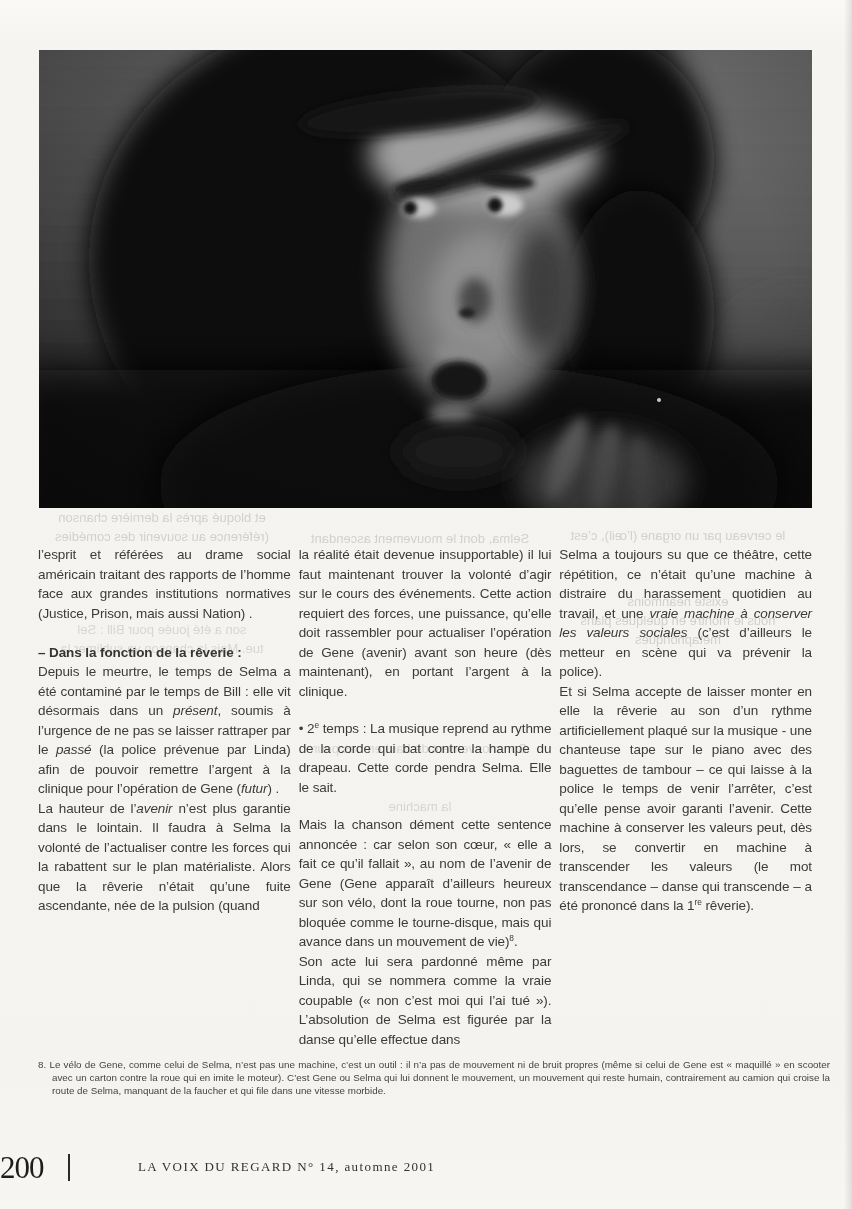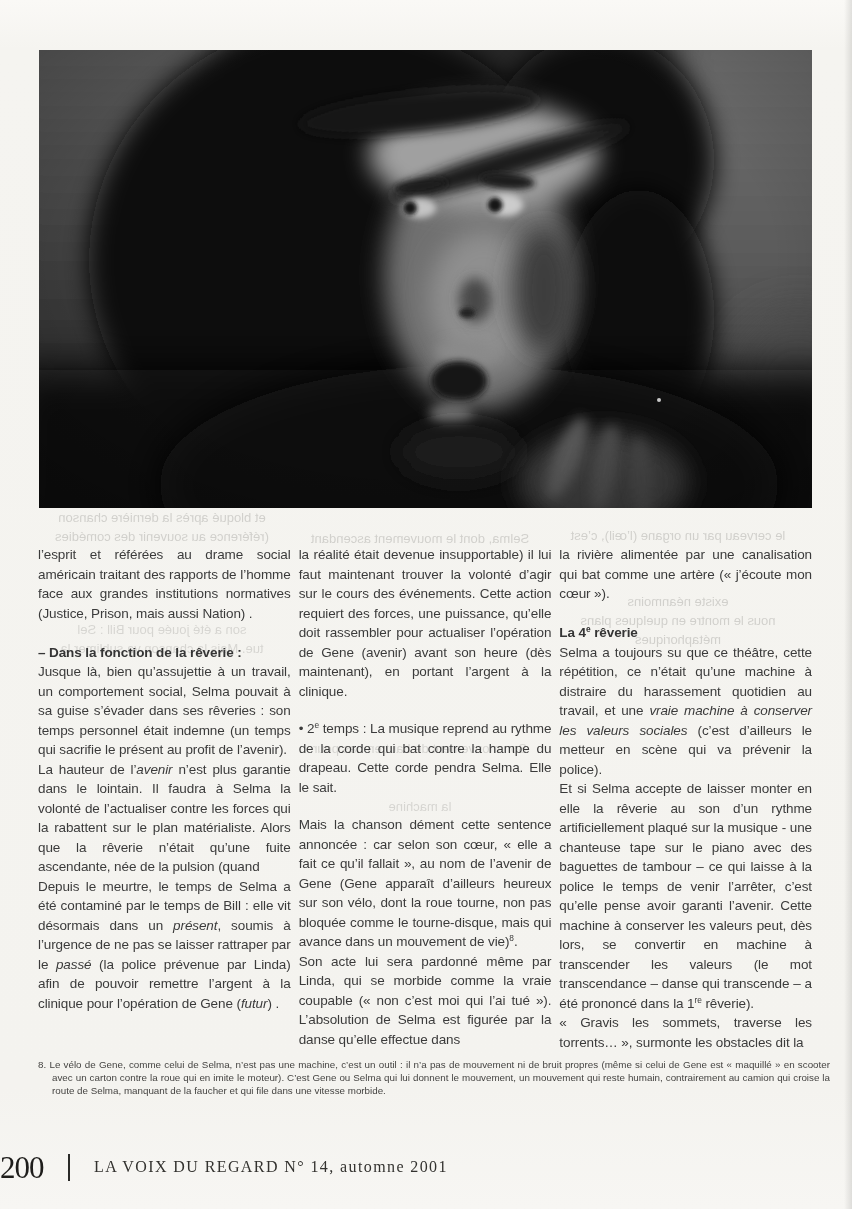--- a/index.html
+++ b/index.html
@@ -56,21 +56,21 @@
     padding-left:14px;text-indent:-14px;letter-spacing:0;
   }
   
   .footer{
     position:absolute;left:0;top:1148px;height:38px;
     display:flex;align-items:center;gap:24px;
     font-family:"Liberation Serif",serif;color:#2c2b29;
   }
   .pagenum{font-size:31px;line-height:1;letter-spacing:-1px;color:#1e1d1b;}
   .footer-rule{display:inline-block;width:2.5px;height:27px;background:#2a2a28;}
-  .issue{font-size:16px;letter-spacing:1.4px;color:#33322f;}
+  .issue{font-size:13px;letter-spacing:1.4px;color:#33322f;margin-left:44px;}
 </style>
 </head>
 <body>
 
 <div class="page">
 
   <figure class="photo">
     <svg width="773" height="458" viewBox="0 0 773 458" preserveAspectRatio="none">
       <defs>
         <linearGradient id="bgL" x1="0" y1="0" x2="0" y2="1">
@@ -158,38 +158,34 @@
   <div class="ghost g8">son a été jouée pour Bill : Sel</div>
   <div class="ghost g9">tue. Mais la chanson va sublimer la</div>
   <div class="ghost g10">Son mouvement de haut en bas pour</div>
   <div class="ghost g11">la machine</div>
 
   <main class="columns">
 
     <section class="col">
       <p>l’esprit et référées au drame social américain traitant des rapports de l’homme face aux grandes institutions normatives (Justice, Prison, mais aussi Nation) .</p>
       <h3>– Dans la fonction de la rêverie :</h3>
-      <p>Jusque là, bien qu’assujettie à un travail, un comportement social, Selma pouvait à sa guise s’évader dans ses rêveries : son temps personnel était indemne (un temps qui sacrifie le présent au profit de l’avenir).</p>
+      <p>Depuis le meurtre, le temps de Selma a été contaminé par le temps de Bill : elle vit désormais dans un <i>présent</i>, soumis à l’urgence de ne pas se laisser rattraper par le <i>passé</i> (la police prévenue par Linda) afin de pouvoir remettre l’argent à la clinique pour l’opération de Gene (<i>futur</i>) .</p>
       <p>La hauteur de l’<i>avenir</i> n’est plus garantie dans le lointain. Il faudra à Selma la volonté de l’actualiser contre les forces qui la rabattent sur le plan matérialiste. Alors que la rêverie n’était qu’une fuite ascendante, née de la pulsion (quand</p>
-      <p>Depuis le meurtre, le temps de Selma a été contaminé par le temps de Bill : elle vit désormais dans un <i>présent</i>, soumis à l’urgence de ne pas se laisser rattraper par le <i>passé</i> (la police prévenue par Linda) afin de pouvoir remettre l’argent à la clinique pour l’opération de Gene (<i>futur</i>) .</p>
     </section>
 
     <section class="col">
       <p>la réalité était devenue insupportable) il lui faut maintenant trouver la volonté d’agir sur le cours des événements. Cette action requiert des forces, une puissance, qu’elle doit rassembler pour actualiser l’opération de Gene (avenir) avant son heure (dès maintenant), en portant l’argent à la clinique.</p>
       <p class="sp">• 2<sup>e</sup> temps : La musique reprend au rythme de la corde qui bat contre la hampe du drapeau. Cette corde pendra Selma. Elle le sait.</p>
       <p class="sp">Mais la chanson dément cette sentence annoncée : car selon son cœur, « elle a fait ce qu’il fallait », au nom de l’avenir de Gene (Gene apparaît d’ailleurs heureux sur son vélo, dont la roue tourne, non pas bloquée comme le tourne-disque, mais qui avance dans un mouvement de vie)<sup>8</sup>.</p>
-      <p>Son acte lui sera pardonné même par Linda, qui se morbide comme la vraie coupable (« non c’est moi qui l’ai tué »). L’absolution de Selma est figurée par la danse qu’elle effectue dans</p>
+      <p>Son acte lui sera pardonné même par Linda, qui se nommera comme la vraie coupable (« non c’est moi qui l’ai tué »). L’absolution de Selma est figurée par la danse qu’elle effectue dans</p>
     </section>
 
     <section class="col">
-      <p>la rivière alimentée par une canalisation qui bat comme une artère (« j’écoute mon cœur »).</p>
-      <h3>La 4<sup>e</sup> rêverie</h3>
       <p>Selma a toujours su que ce théâtre, cette répétition, ce n’était qu’une machine à distraire du harassement quotidien au travail, et une <i>vraie machine à conserver les valeurs sociales</i> (c’est d’ailleurs le metteur en scène qui va prévenir la police).</p>
       <p>Et si Selma accepte de laisser monter en elle la rêverie au son d’un rythme artificiellement plaqué sur la musique - une chanteuse tape sur le piano avec des baguettes de tambour – ce qui laisse à la police le temps de venir l’arrêter, c’est qu’elle pense avoir garanti l’avenir. Cette machine à conserver les valeurs peut, dès lors, se convertir en machine à transcender les valeurs (le mot transcendance – danse qui transcende – a été prononcé dans la 1<sup>re</sup> rêverie).</p>
-      <p>« Gravis les sommets, traverse les torrents… », surmonte les obstacles dit la</p>
     </section>
 
   </main>
 
   <div class="footnote">8. Le vélo de Gene, comme celui de Selma, n’est pas une machine, c’est un outil : il n’a pas de mouvement ni de bruit propres (même si celui de Gene est « maquillé » en scooter avec un carton contre la roue qui en imite le moteur). C’est Gene ou Selma qui lui donnent le mouvement, un mouvement qui reste humain, contrairement au camion qui croise la route de Selma, manquant de la faucher et qui file dans une vitesse morbide.</div>
 
   <footer class="footer">
     <span class="pagenum">200</span>
     <span class="footer-rule"></span>
     <span class="issue">LA VOIX DU REGARD N° 14, automne 2001</span>

